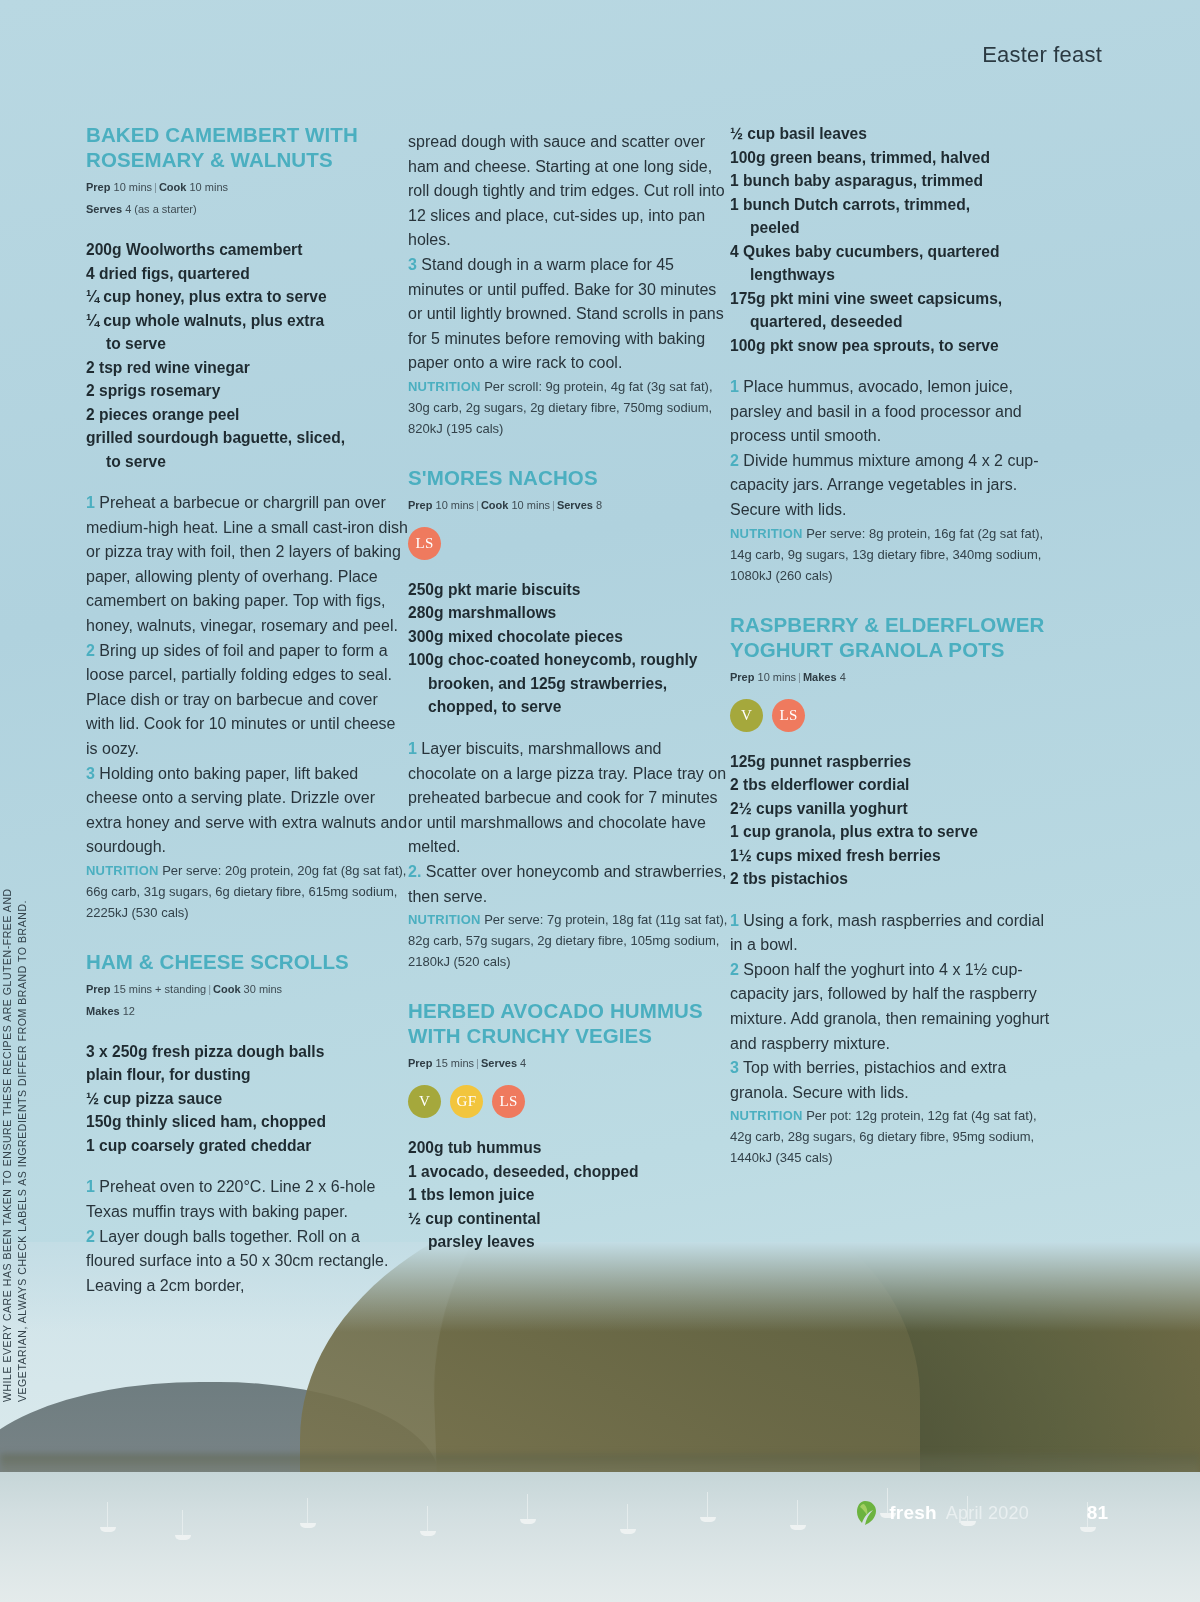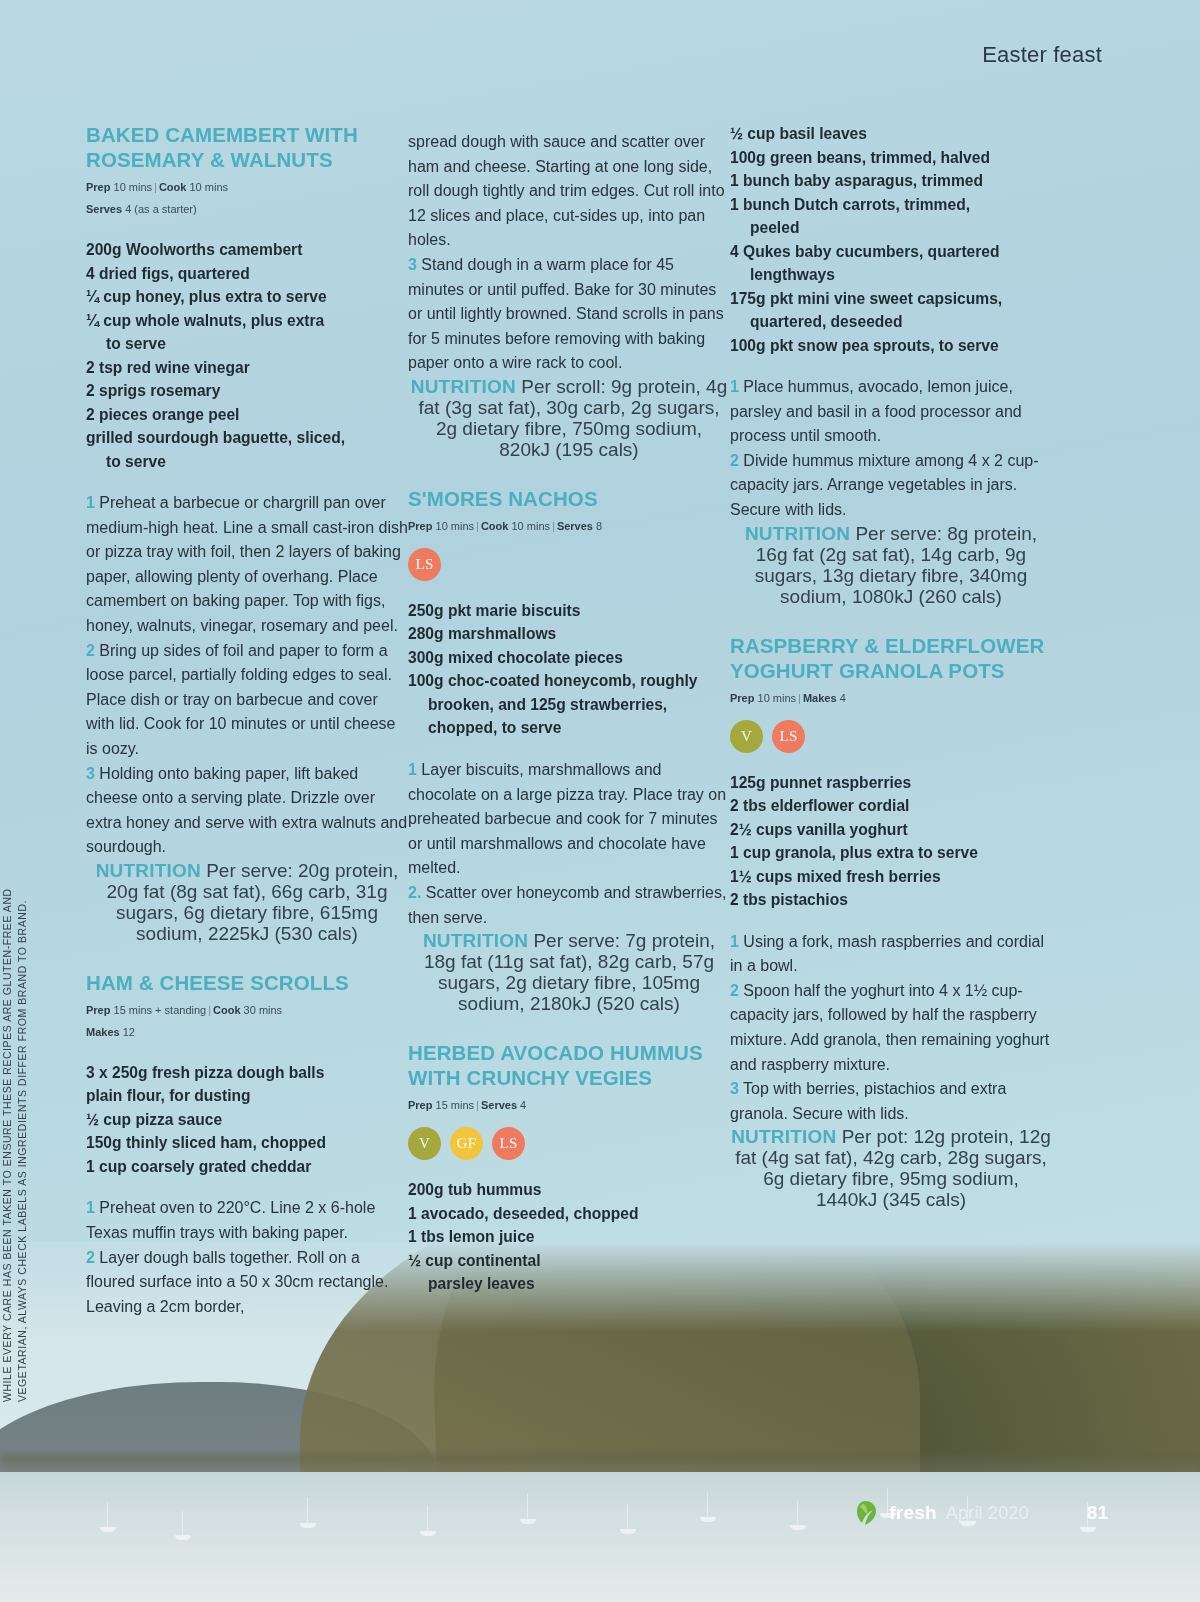--- a/index.html
+++ b/index.html
@@ -178,24 +178,23 @@
     line-height: 24.6px;
     margin-top: 18px;
   }
   .method p { margin: 0; }
   .num {
     color: #4bafc0;
     font-weight: bold;
   }
 
   .nutrition {
-    font-size: 19px;
+    font-size: 13px;
     color: #33424a;
     line-height: 21px;
-    text-align: center;
   }
   .nutrition .nlabel {
     color: #4bafc0;
     font-weight: bold;
     letter-spacing: .2px;
   }
 
   .gap { height: 26px; }
 
   

